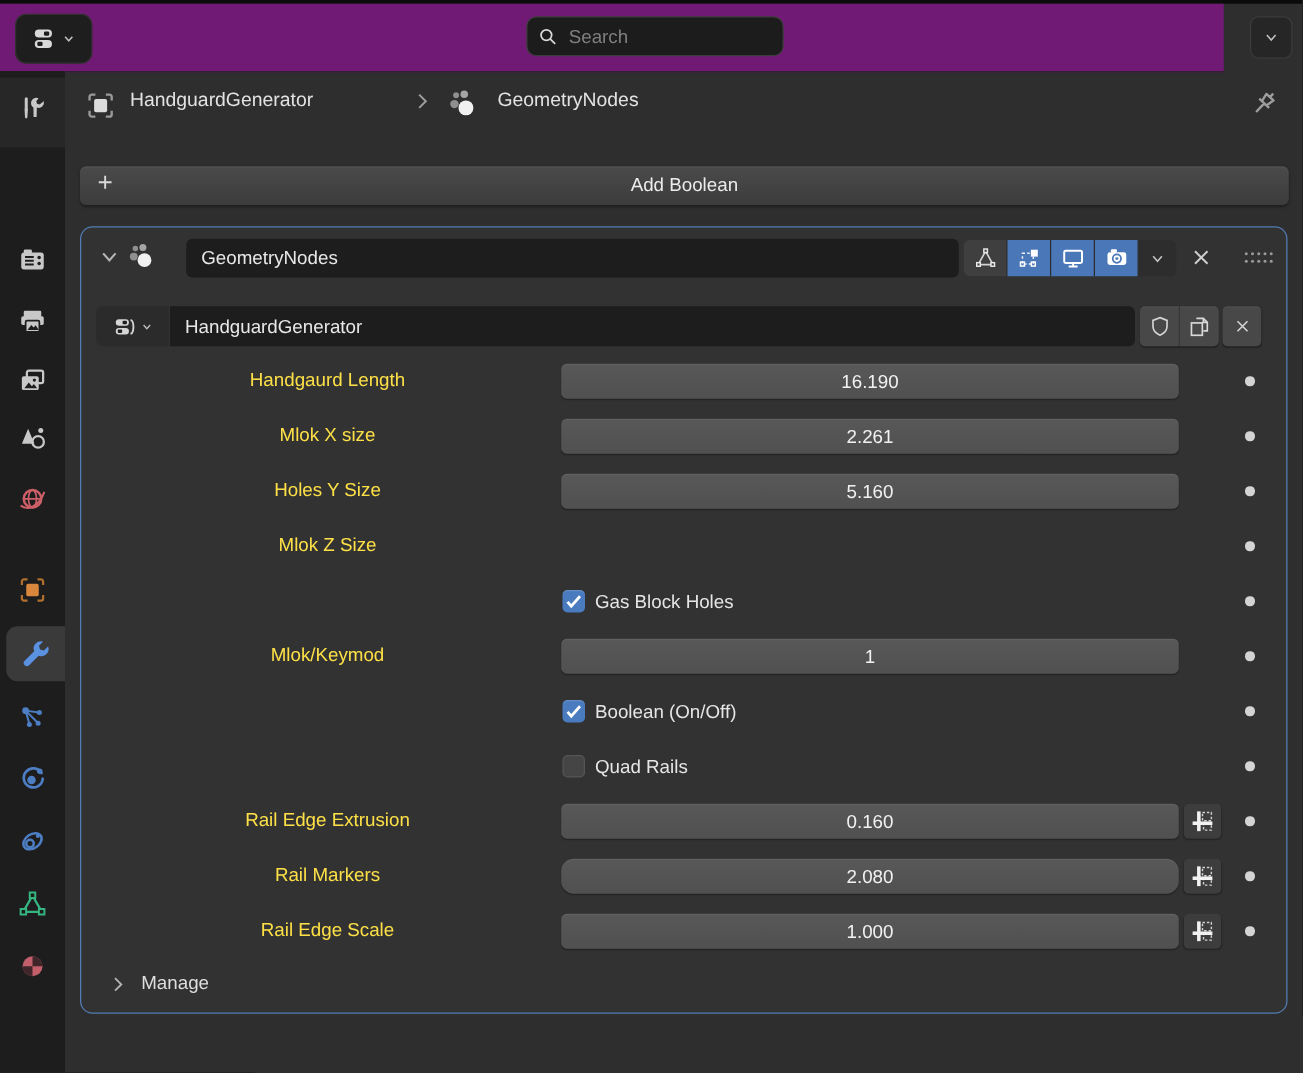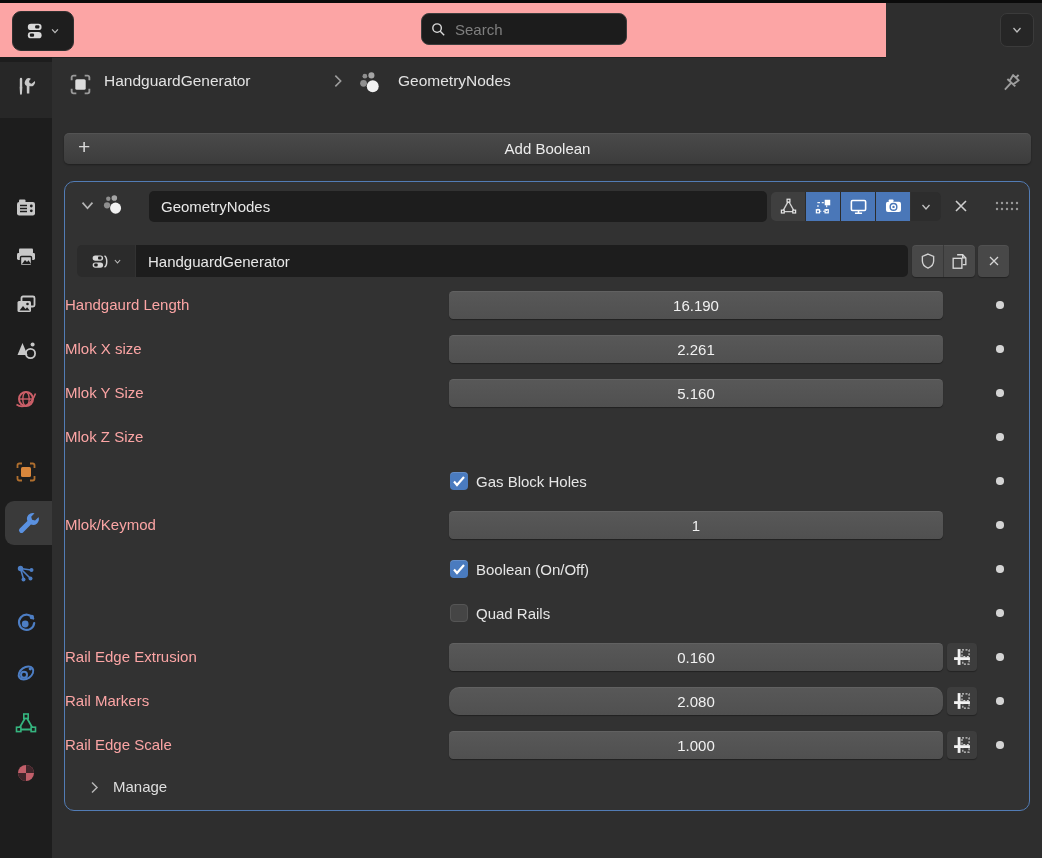--- a/index.html
+++ b/index.html
@@ -2,21 +2,21 @@
 <html><head>
 <meta charset="utf-8">
 <style>
   html,body{margin:0;padding:0;background:#1a1a1a;}
   #screen{position:relative;width:1042px;height:858px;background:#2e2e2e;overflow:hidden;
     font-family:"Liberation Sans","DejaVu Sans",sans-serif;color:#d6d6d6;font-size:15px;
     -webkit-font-smoothing:antialiased;}
   .abs{position:absolute;}
   
   #topedge{left:0;top:0;width:1042px;height:3px;background:#0b0b0b;}
-  #topbar{left:0;top:3px;width:886px;height:54px;background:#fca5a5;border-bottom:1px solid #222;}
+  #topbar{left:0;top:3px;width:979px;height:54px;background:#701a75;border-bottom:1px solid #222;}
   #editor-type-btn{left:12px;top:8px;width:60px;height:38px;background:#1e1e1e;border:1px solid #303030;
     border-radius:9px;display:flex;align-items:center;justify-content:center;gap:2px;}
   #search-box{left:421px;top:10px;width:206px;height:32px;background:#1c1c1c;border:1px solid #3d3d3d;
     border-radius:8px;display:flex;align-items:center;padding:0 8px;gap:8px;box-sizing:border-box;}
   #search-box .ph{color:#7f7f7f;font-size:15px;}
   #topbar-menu-btn{left:1000px;top:10px;width:32px;height:32px;background:#262626;border:1px solid #3b3b3b;
     border-radius:7px;display:flex;align-items:center;justify-content:center;}
   
   #sidebar{left:0;top:57px;width:52px;height:801px;background:#1d1d1d;}
   #sidebar .toolblock{position:absolute;left:0;top:5px;width:52px;height:56px;background:#272727;}
@@ -33,21 +33,21 @@
   
   #panel{left:64px;top:181px;width:966px;height:630px;background:#323232;border:1.5px solid #527cb5;
     border-radius:10px;box-sizing:border-box;}
   .darkfield{background:#1d1d1d;border-radius:5px;color:#e8e8e8;display:flex;align-items:center;
     padding:0 12px;box-sizing:border-box;}
   .seg{display:flex;align-items:center;justify-content:center;}
   .seg.on{background:#4a77b8;}
   .seg.off{background:#3f3f3f;}
   .smallbtn{background:#484848;border-radius:4px;display:flex;align-items:center;justify-content:center;
     box-shadow:inset 0 1px 0 rgba(255,255,255,.05), 0 1px 1px rgba(0,0,0,.3);}
-  .plabel{position:absolute;left:0;width:370px;text-align:left;color:#fca5a5;line-height:28px;}
+  .plabel{position:absolute;left:12px;width:370px;text-align:center;color:#fde047;line-height:28px;}
   .vfield{position:absolute;left:384px;width:494px;height:28px;border-radius:4.5px;
     background:linear-gradient(#585858,#505050);box-shadow:0 1px 1px rgba(0,0,0,.35), inset 0 1px 0 rgba(255,255,255,.06);
     display:flex;align-items:center;justify-content:center;color:#f1f1f1;}
   .checkbox{position:absolute;left:385px;width:18px;height:18px;border-radius:4px;box-sizing:border-box;}
   .cb-on{background:#4a7bbf;box-shadow:inset 0 1px 0 rgba(255,255,255,.15);}
   .cb-off{background:#454545;border:1px solid #555;}
   .cblabel{position:absolute;left:411px;color:#e6e6e6;line-height:19px;}
   .attrbtn{position:absolute;left:882px;width:30px;height:28px;background:#3d3d3d;border-radius:4px;
     display:flex;align-items:center;justify-content:center;box-shadow:0 1px 1px rgba(0,0,0,.3);}
   .decorator{position:absolute;left:931px;width:7.5px;height:7.5px;border-radius:50%;background:#d4d4d4;}
@@ -411,21 +411,21 @@
       <span>16.190</span>
       </div>
     <div class="decorator" style="top:119px;"></div>
 
     <div class="plabel" style="top:153px;">Mlok X size</div>
     <div class="vfield" style="top:153px;">
       <span>2.261</span>
       </div>
     <div class="decorator" style="top:163px;"></div>
 
-    <div class="plabel" style="top:197px;">Mlok Y Size</div>
+    <div class="plabel" style="top:197px;">Holes Y Size</div>
     <div class="vfield" style="top:197px;">
       <span>5.160</span>
       </div>
     <div class="decorator" style="top:207px;"></div>
 
     <div class="plabel" style="top:241px;">Mlok Z Size</div>
     <div class="decorator" style="top:251px;"></div>
 
     <div class="checkbox cb-on" style="top:290px;">
       <svg width="18" height="18" viewBox="0 0 18 18">

